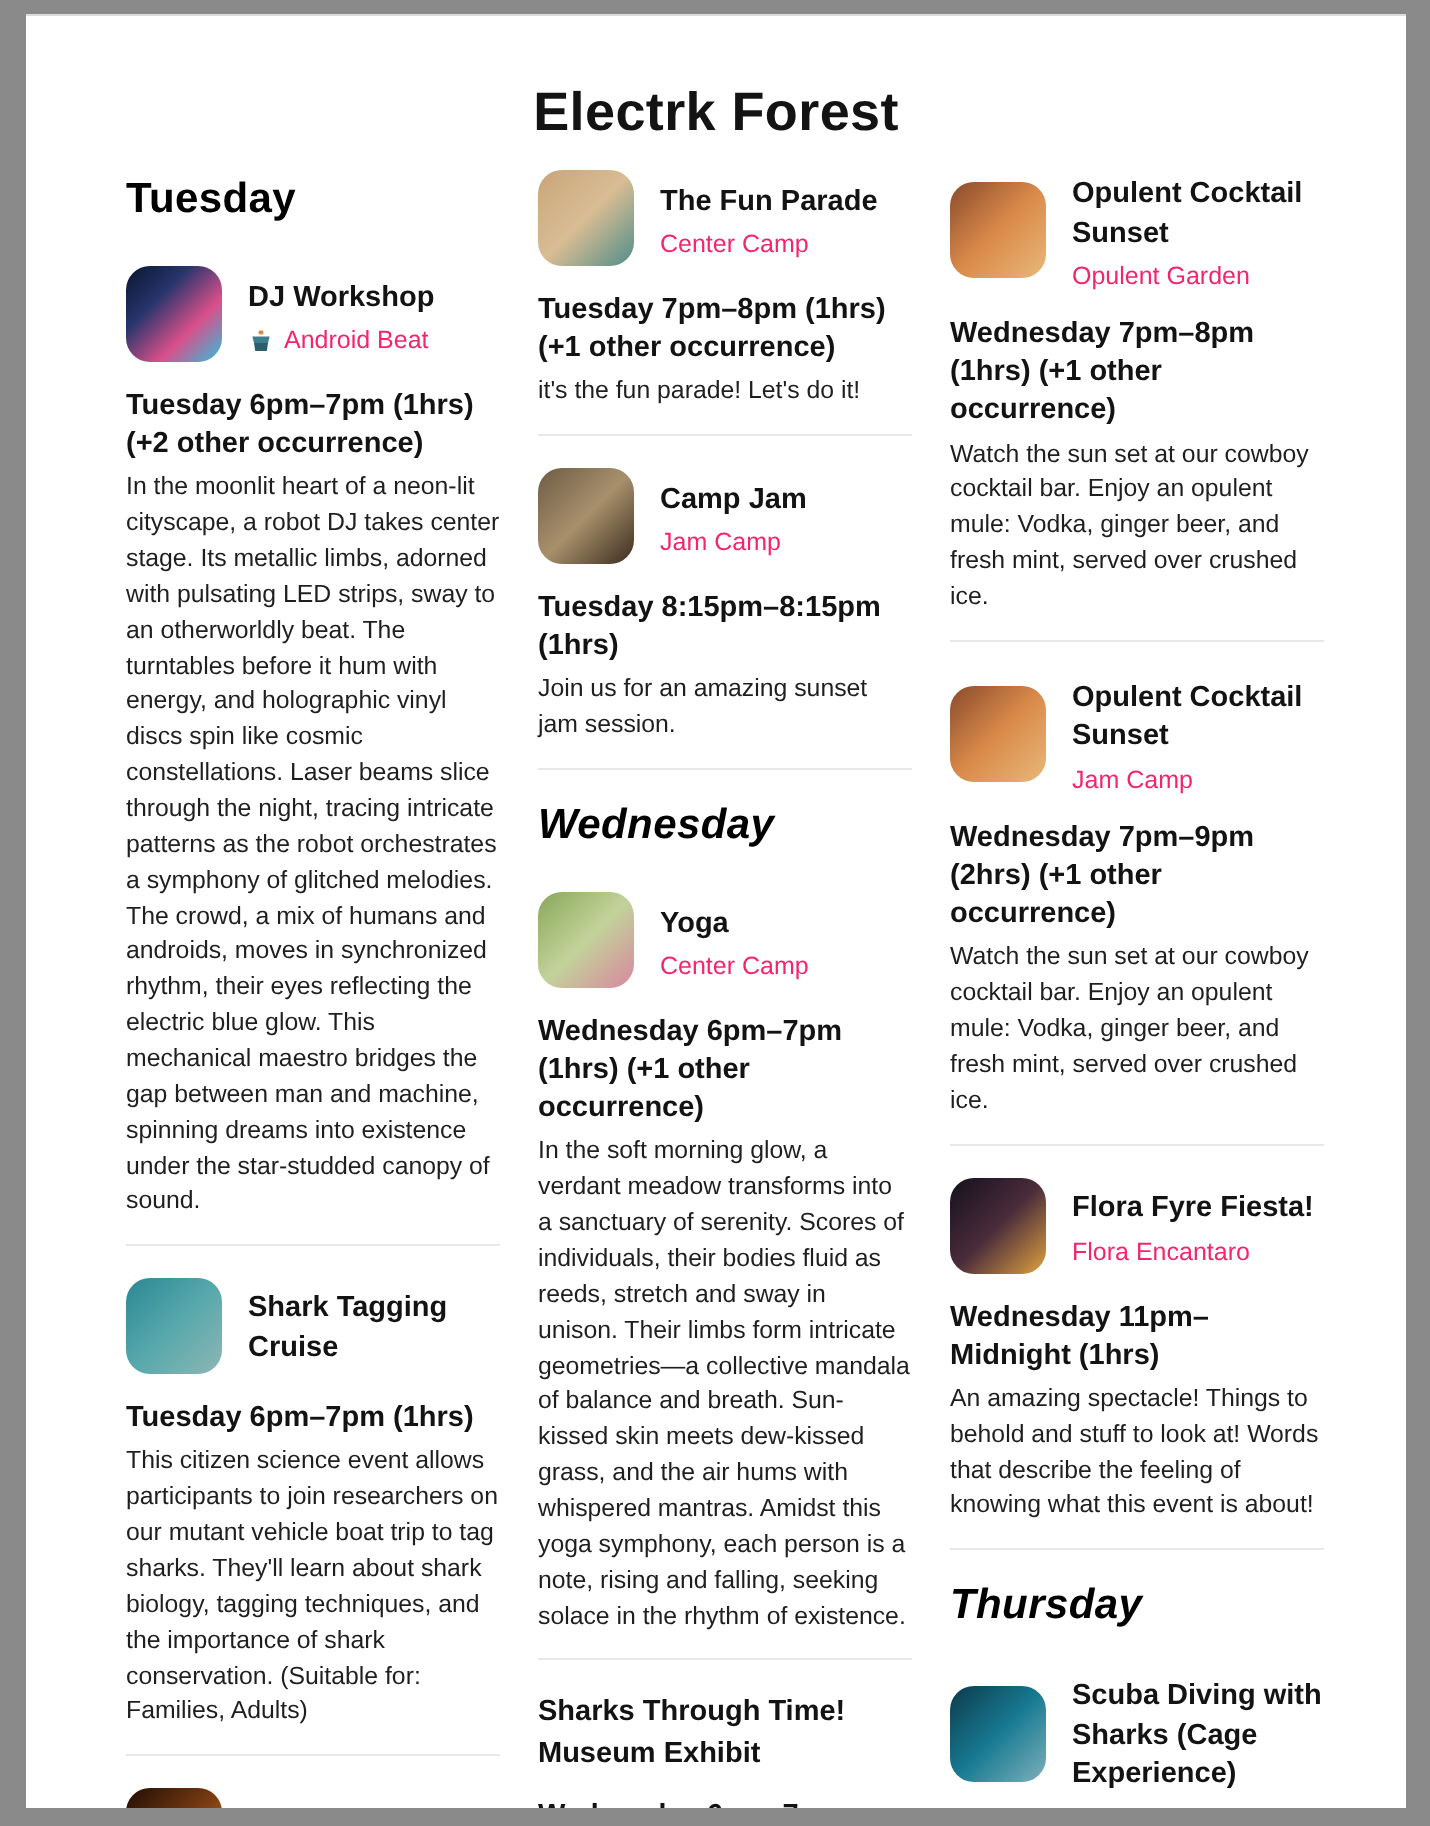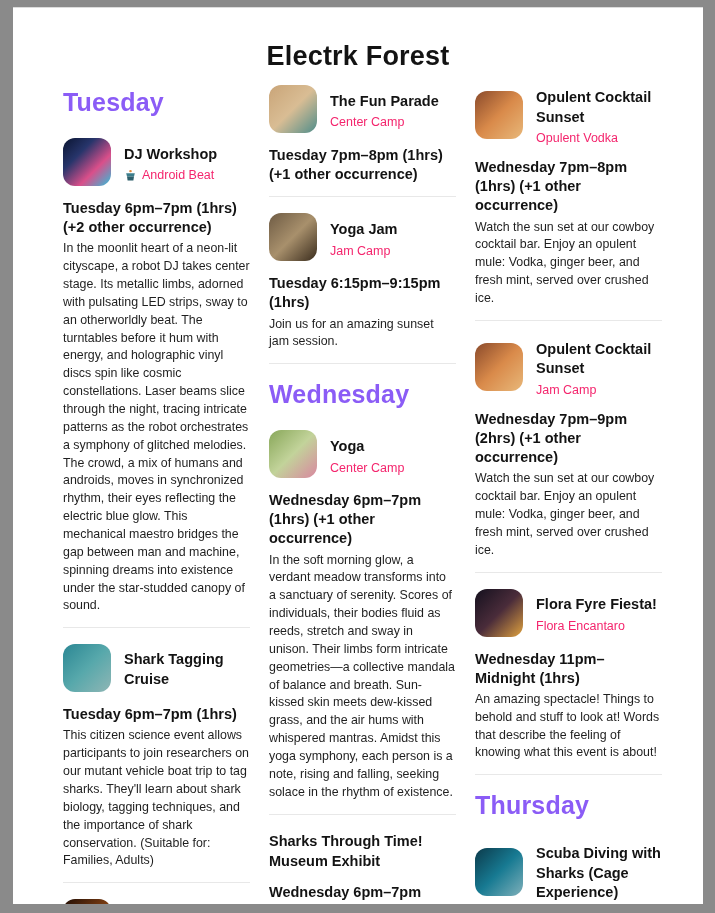--- a/index.html
+++ b/index.html
@@ -26,27 +26,27 @@
     letter-spacing:0.2px;
   }
   .cols {
     display:flex;
     gap:19px;
     padding:0 38px 0 50px;
     margin-top:13px;
   }
   .col { width:187px; flex:0 0 187px; }
   .day {
-    font-size:25px;
-    font-weight:800;
-    color:#8b5cf6;
+    font-size:21px;
+    font-weight:800;
+    color:#000000;
     margin:3px 0 21px;
     letter-spacing:0.2px;
   }
-  .day.mid { margin-top:15px; }
+  .day.mid { margin-top:15px;font-style:italic; }
   .event-head { display:flex; align-items:center; gap:13px; margin-bottom:13px; }
   .thumb {
     width:48px; height:48px;
     flex:0 0 48px;
     border-radius:12px;
     background:#ccc;
   }
   .event-title {
     font-size:14.5px;
     font-weight:800;
@@ -148,32 +148,33 @@
 
       <div>
         <div class="event-head">
           <div class="thumb" style="background: linear-gradient(135deg, rgb(201, 164, 120), rgb(217, 189, 148), rgb(79, 141, 138));"></div>
           <div>
             <div class="event-title">The Fun Parade</div>
             <div class="camp">Center Camp</div>
           </div>
         </div>
         <div class="time">Tuesday 7pm–8pm (1hrs) (+1 other occurrence)</div>
+        <div class="desc">it's the fun parade! Let's do it!</div>
         <hr class="divider">
       </div>
 
       <div>
         <div class="event-head">
           <div class="thumb" style="background: linear-gradient(135deg, rgb(110, 91, 68), rgb(168, 144, 108), rgb(58, 44, 29));"></div>
           <div>
-            <div class="event-title">Yoga Jam</div>
+            <div class="event-title">Camp Jam</div>
             <div class="camp">Jam Camp</div>
           </div>
         </div>
-        <div class="time">Tuesday 6:15pm–9:15pm (1hrs)</div>
+        <div class="time">Tuesday 8:15pm–8:15pm (1hrs)</div>
         <div class="desc">Join us for an amazing sunset jam session.</div>
         <hr class="divider">
       </div>
 
       <div class="day mid">Wednesday</div>
 
       <div>
         <div class="event-head">
           <div class="thumb" style="background: linear-gradient(135deg, rgb(136, 167, 89), rgb(194, 211, 154), rgb(217, 135, 160));"></div>
           <div>
@@ -193,21 +194,21 @@
       </div>
     </div>
 
     <div class="col">
 
       <div>
         <div class="event-head">
           <div class="thumb" style="background: linear-gradient(135deg, rgb(138, 74, 43), rgb(217, 138, 74), rgb(232, 184, 122));"></div>
           <div>
             <div class="event-title">Opulent Cocktail Sunset</div>
-            <div class="camp">Opulent Vodka</div>
+            <div class="camp">Opulent Garden</div>
           </div>
         </div>
         <div class="time">Wednesday 7pm–8pm (1hrs) (+1 other occurrence)</div>
         <div class="desc">Watch the sun set at our cowboy cocktail bar. Enjoy an opulent mule: Vodka, ginger beer, and fresh mint, served over crushed ice.</div>
         <hr class="divider">
       </div>
 
       <div>
         <div class="event-head">
           <div class="thumb" style="background: linear-gradient(135deg, rgb(138, 74, 43), rgb(217, 138, 74), rgb(232, 184, 122));"></div>

